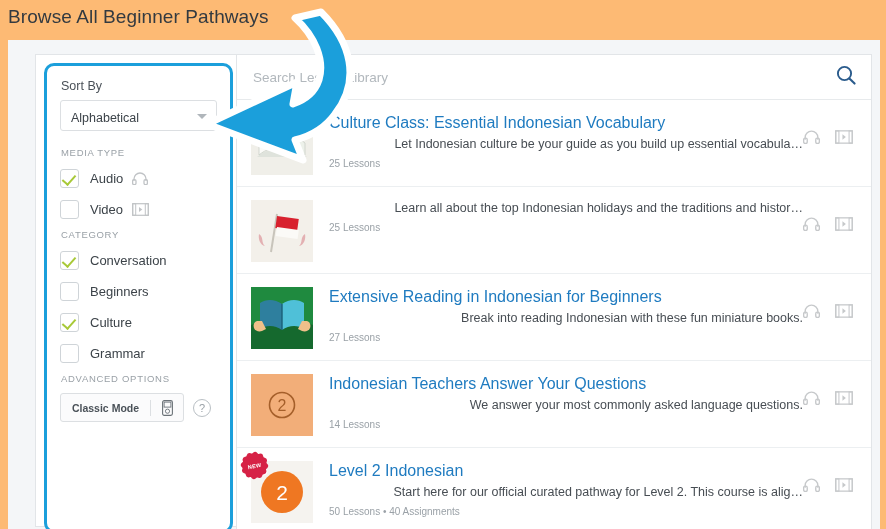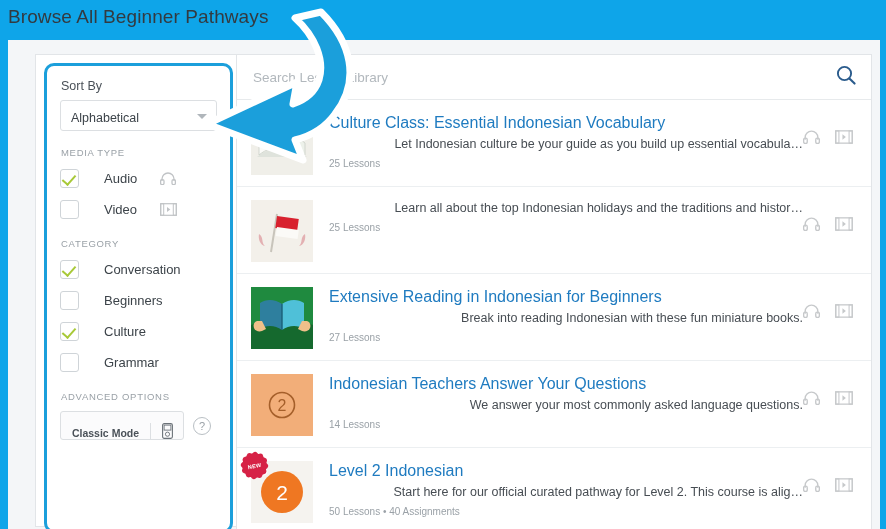--- a/index.html
+++ b/index.html
@@ -3,21 +3,21 @@
 <meta charset="utf-8">
 <style>
   * { box-sizing: border-box; }
   html, body {
     margin: 0; padding: 0;
     width: 886px; height: 529px;
     overflow: hidden;
     background: #ffffff;
     font-family: "Liberation Sans", "DejaVu Sans", sans-serif;
   }
-  #root { position: relative; width: 886px; height: 529px; background: #0ea5e9; }
+  #root { position: relative; width: 886px; height: 529px; background: #fdba74; }
 
   
   .page-title {
     position: absolute;
     left: 8px; top: 6px;
     font-size: 19px;
     color: #333a40;
     letter-spacing: 0.1px;
     white-space: nowrap;
   }
@@ -79,28 +79,27 @@
     border-right: 5px solid transparent;
     border-top: 5px solid #b0b6bb;
   }
 
   .group-label {
     font-size: 9.5px;
     letter-spacing: 0.7px;
     color: #9aa1a7;
     margin: 0 0 9px 1px;
   }
-  .group-label.spaced { margin-top: 18px; }
+  .group-label.spaced { }
 
   .check-row {
     display: flex;
     align-items: center;
     height: 22px;
     margin-bottom: 9px;
-    gap: 14px;
   }
   .cbox {
     position: relative;
     width: 19px; height: 19px;
     border: 1px solid #cfd4d8;
     border-radius: 3px;
     background: #fff;
     flex: 0 0 auto;
   }
   .cbox.checked::after {
@@ -116,21 +115,21 @@
     font-size: 13px;
     color: #3c4349;
     margin-left: 11px;
     white-space: nowrap;
   }
   .row-icon { margin-left: 9px; opacity: 0.42; display: flex; align-items: center; }
 
   
   .adv-bar {
     display: flex;
-    align-items: flex-end;
+    align-items: center;
     height: 29px;
     border: 1px solid #dcdfe2;
     border-radius: 3px;
     background: #fbfbfc;
     overflow: hidden;
     width: 124px;
   }
   .adv-btn {
     flex: 1;
     display: flex; align-items: center; justify-content: center;

